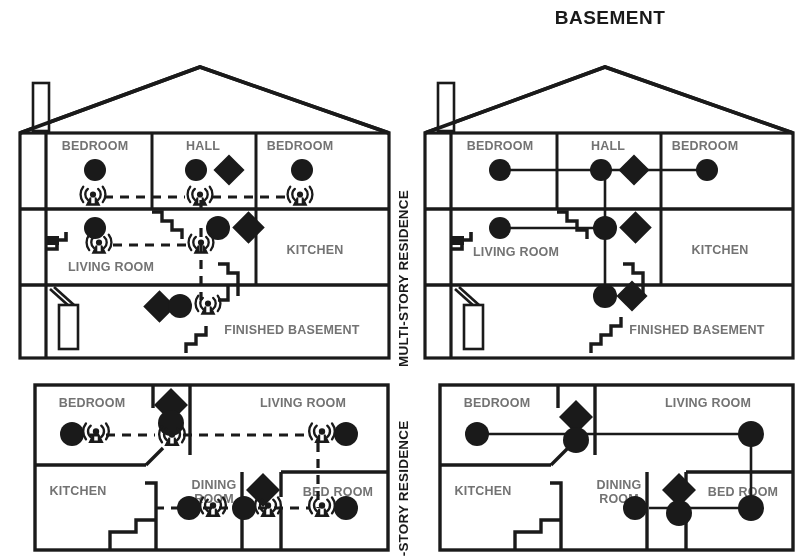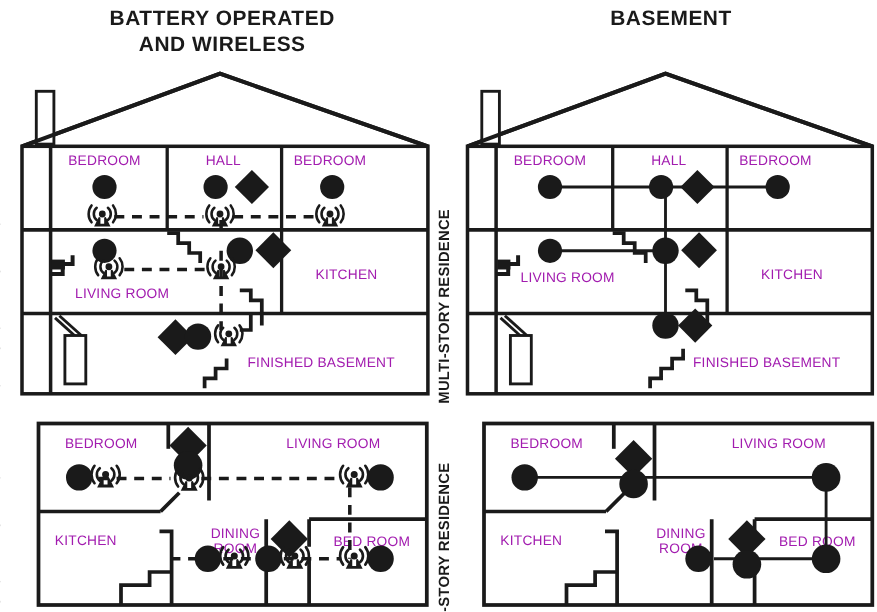--- a/index.html
+++ b/index.html
@@ -35,43 +35,41 @@
     font-size: 13.5px;
     letter-spacing: 0.2px;
     color: #1a1a1a;
     white-space: nowrap;
     transform-origin: left bottom;
     transform: rotate(-90deg);
   }
   .room-label {
     position: absolute;
     font-family: "Liberation Sans", sans-serif;
-    font-weight: normal;
+    font-weight: bold;
     font-size: 12.5px;
     letter-spacing: 0.2px;
-    color: #a21caf;
+    color: #737373;
     white-space: nowrap;
     text-align: center;
     line-height: 14px;
   }
   svg { display: block; }
   .svg-layer {
     position: absolute;
     left: 0;
     top: 0;
     pointer-events: none;
   }
 </style>
 </head>
 <body>
 
 <div id="stage">
 
-  <div class="panel-title" style="left:52px; top:6px; width:300px;">BATTERY OPERATED
-AND WIRELESS</div>
 
   <div class="panel-title" style="left:460px; top:6px; width:300px;">BASEMENT</div>
 
   <div class="vlabel" style="left:3px; top:352px;">MULTI-STORY RESIDENCE</div>
 
   <div class="vlabel" style="left:411px; top:352px;">MULTI-STORY RESIDENCE</div>
 
   <div class="vlabel" style="left:3px; top:549px;">1-STORY RESIDENCE</div>
 
   <div class="vlabel" style="left:411px; top:549px;">1-STORY RESIDENCE</div>

